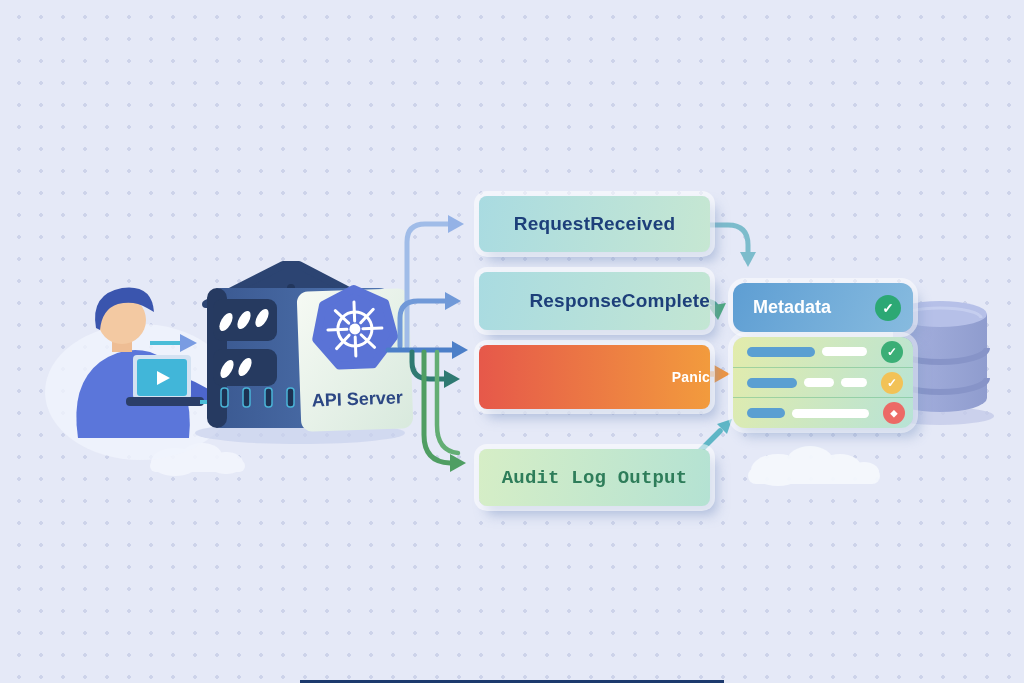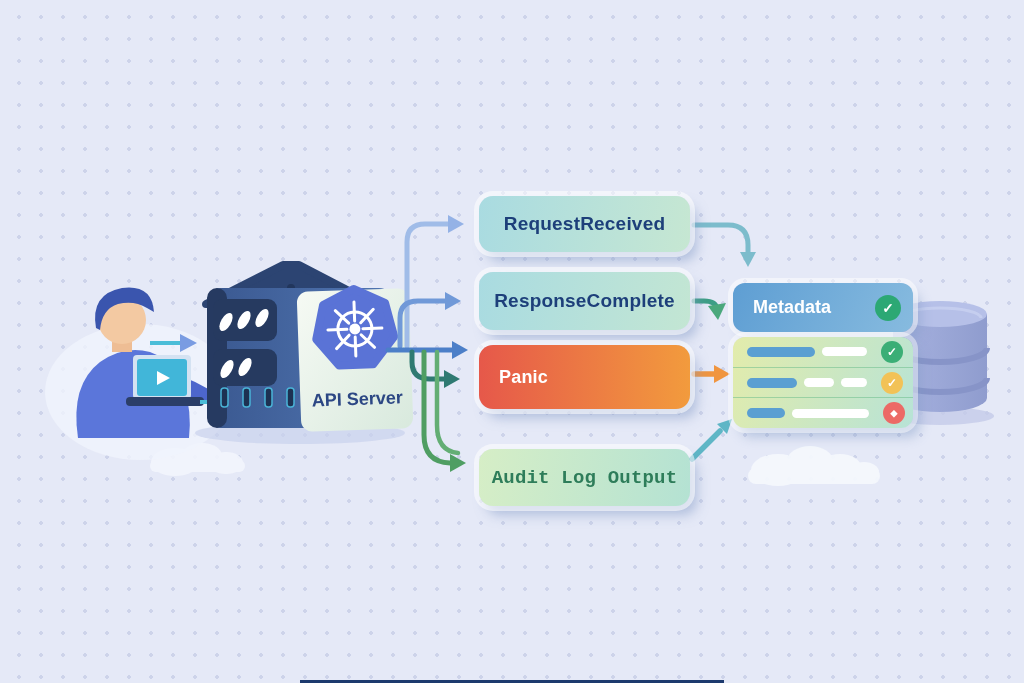--- a/index.html
+++ b/index.html
@@ -8,30 +8,30 @@
     position:relative;
     width:1024px;height:683px;
     overflow:hidden;
     background-color:#e5e9f7;
     background-image:radial-gradient(rgba(150,160,205,0.30) 1.6px, transparent 1.7px);
     background-size:22px 22px;
     background-position:8px 6px;
   }
   .layer{position:absolute;left:0;top:0;z-index:1;}
   .stage{
-    position:absolute;left:479px;width:211px;
-    border-radius:14px;
+    position:absolute;left:479px;width:231px;
+    border-radius:8px;
     display:flex;align-items:center;justify-content:center;
     font-weight:bold;font-size:19px;letter-spacing:.2px;
     box-shadow:0 0 0 5px rgba(255,255,255,0.55), 7px 9px 12px rgba(125,150,195,0.50);
     z-index:2;
   }
   #stage-rr{top:196px;height:56px;background:linear-gradient(100deg,#a9dbe1,#c6e7d2);color:#1d3f7a;}
-  #stage-rc{top:272px;height:58px;background:linear-gradient(100deg,#a9dbe1,#c3e6d3);color:#1d3f7a;}
-  #stage-panic{top:345px;height:64px;background:linear-gradient(90deg,#e6584a,#f29b3d);color:#ffffff;justify-content:flex-start;padding-left:20px;box-sizing:border-box;font-size:18px;}
+  #stage-rc{top:272px;height:58px;background:linear-gradient(100deg,#a9dbe1,#c3e6d3);color:#1d3f7a;justify-content:flex-end;}
+  #stage-panic{top:345px;height:64px;background:linear-gradient(90deg,#e6584a,#f29b3d);color:#ffffff;justify-content:flex-end;padding-left:20px;box-sizing:border-box;font-size:14px;}
   #stage-audit{top:449px;height:57px;background:linear-gradient(100deg,#d6eec6,#b4e2d3);color:#2e7d5a;font-family:Liberation Mono, monospace;}
   .meta-header{
     position:absolute;left:733px;top:283px;width:180px;height:49px;
     border-radius:12px;background:linear-gradient(115deg,#5e9ed3,#87bbdf);
     display:flex;align-items:center;justify-content:space-between;
     padding:0 12px 0 20px;box-sizing:border-box;
     color:#ffffff;font-weight:bold;font-size:18px;
     box-shadow:0 0 0 5px rgba(255,255,255,0.50), 7px 9px 12px rgba(125,150,195,0.45);
     z-index:3;
     gap:20px;

